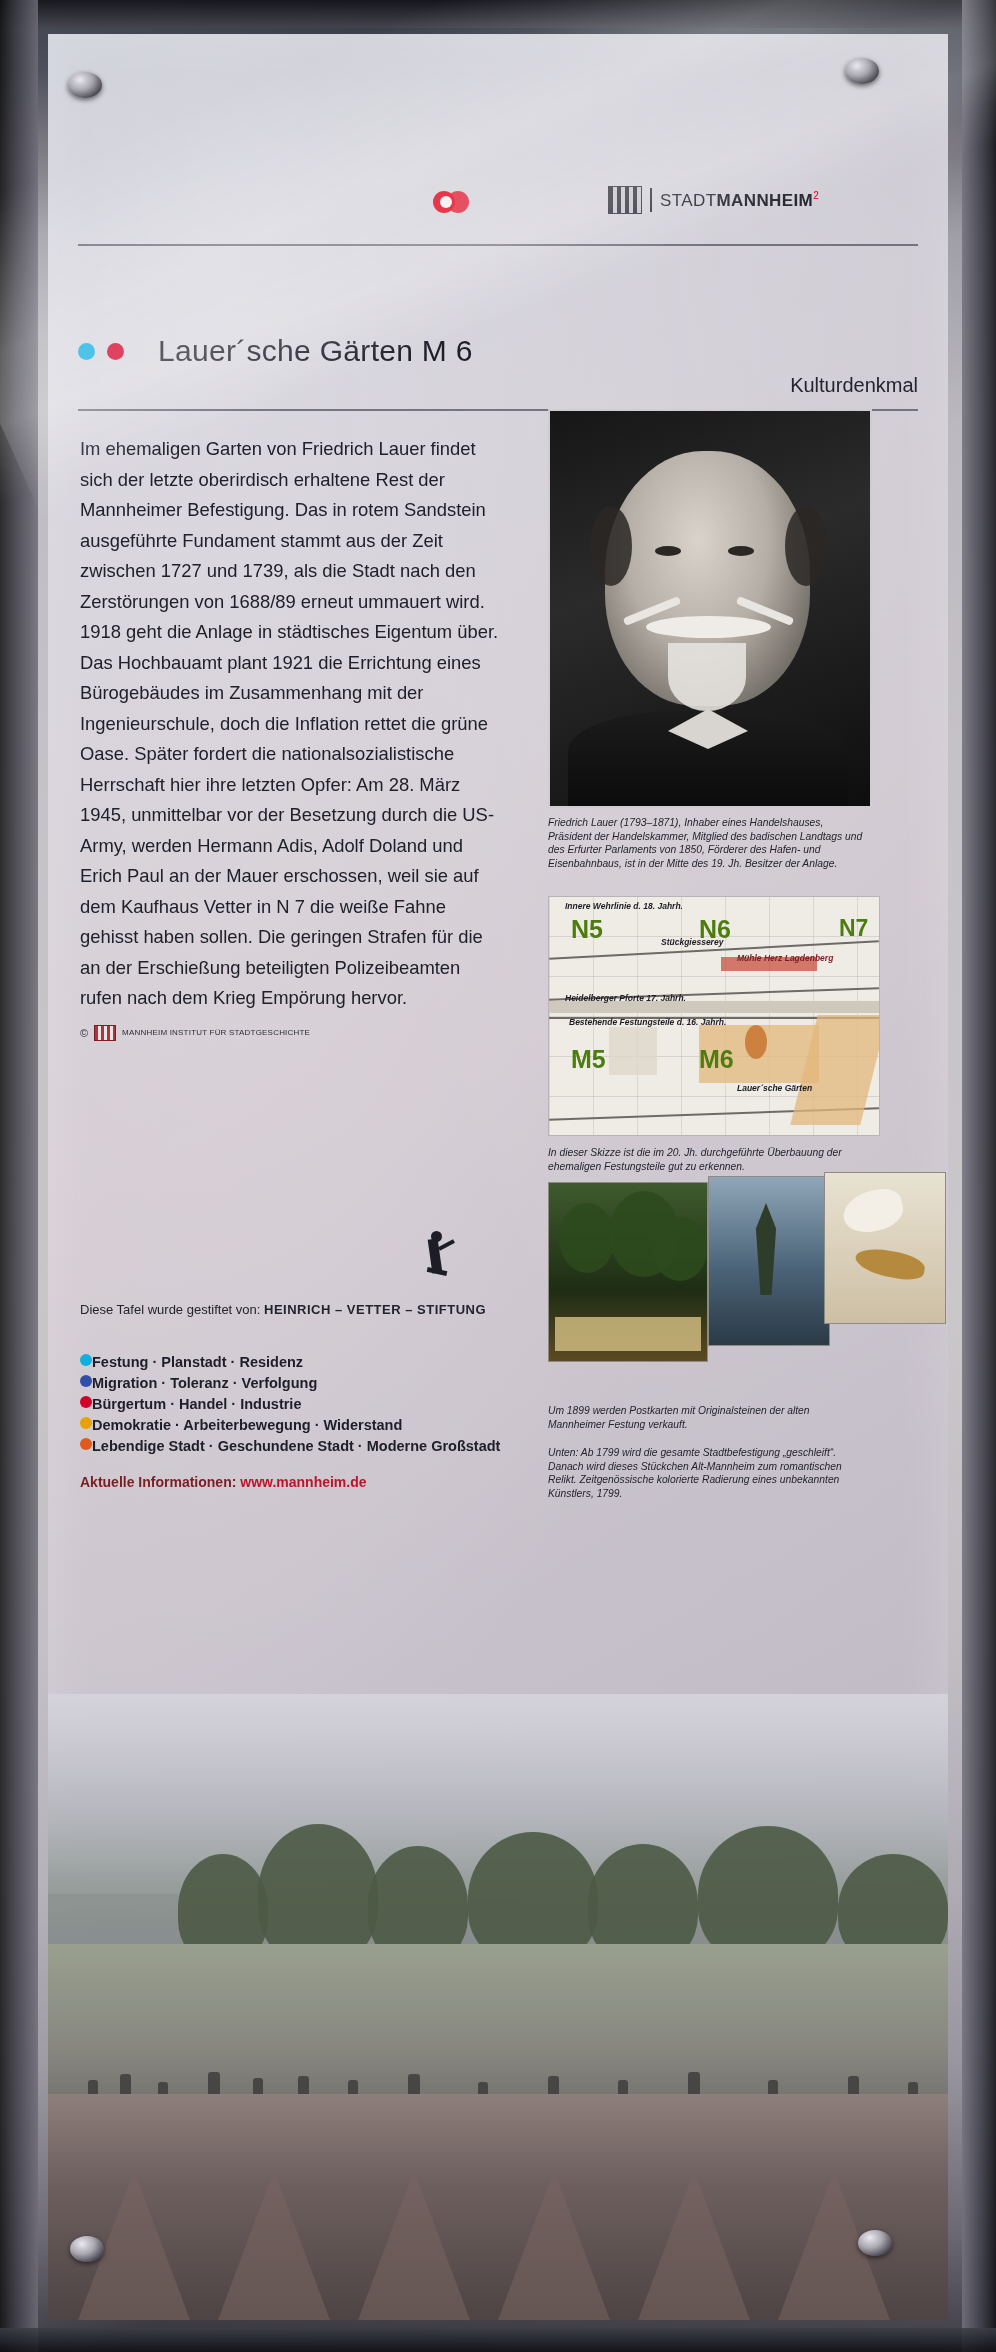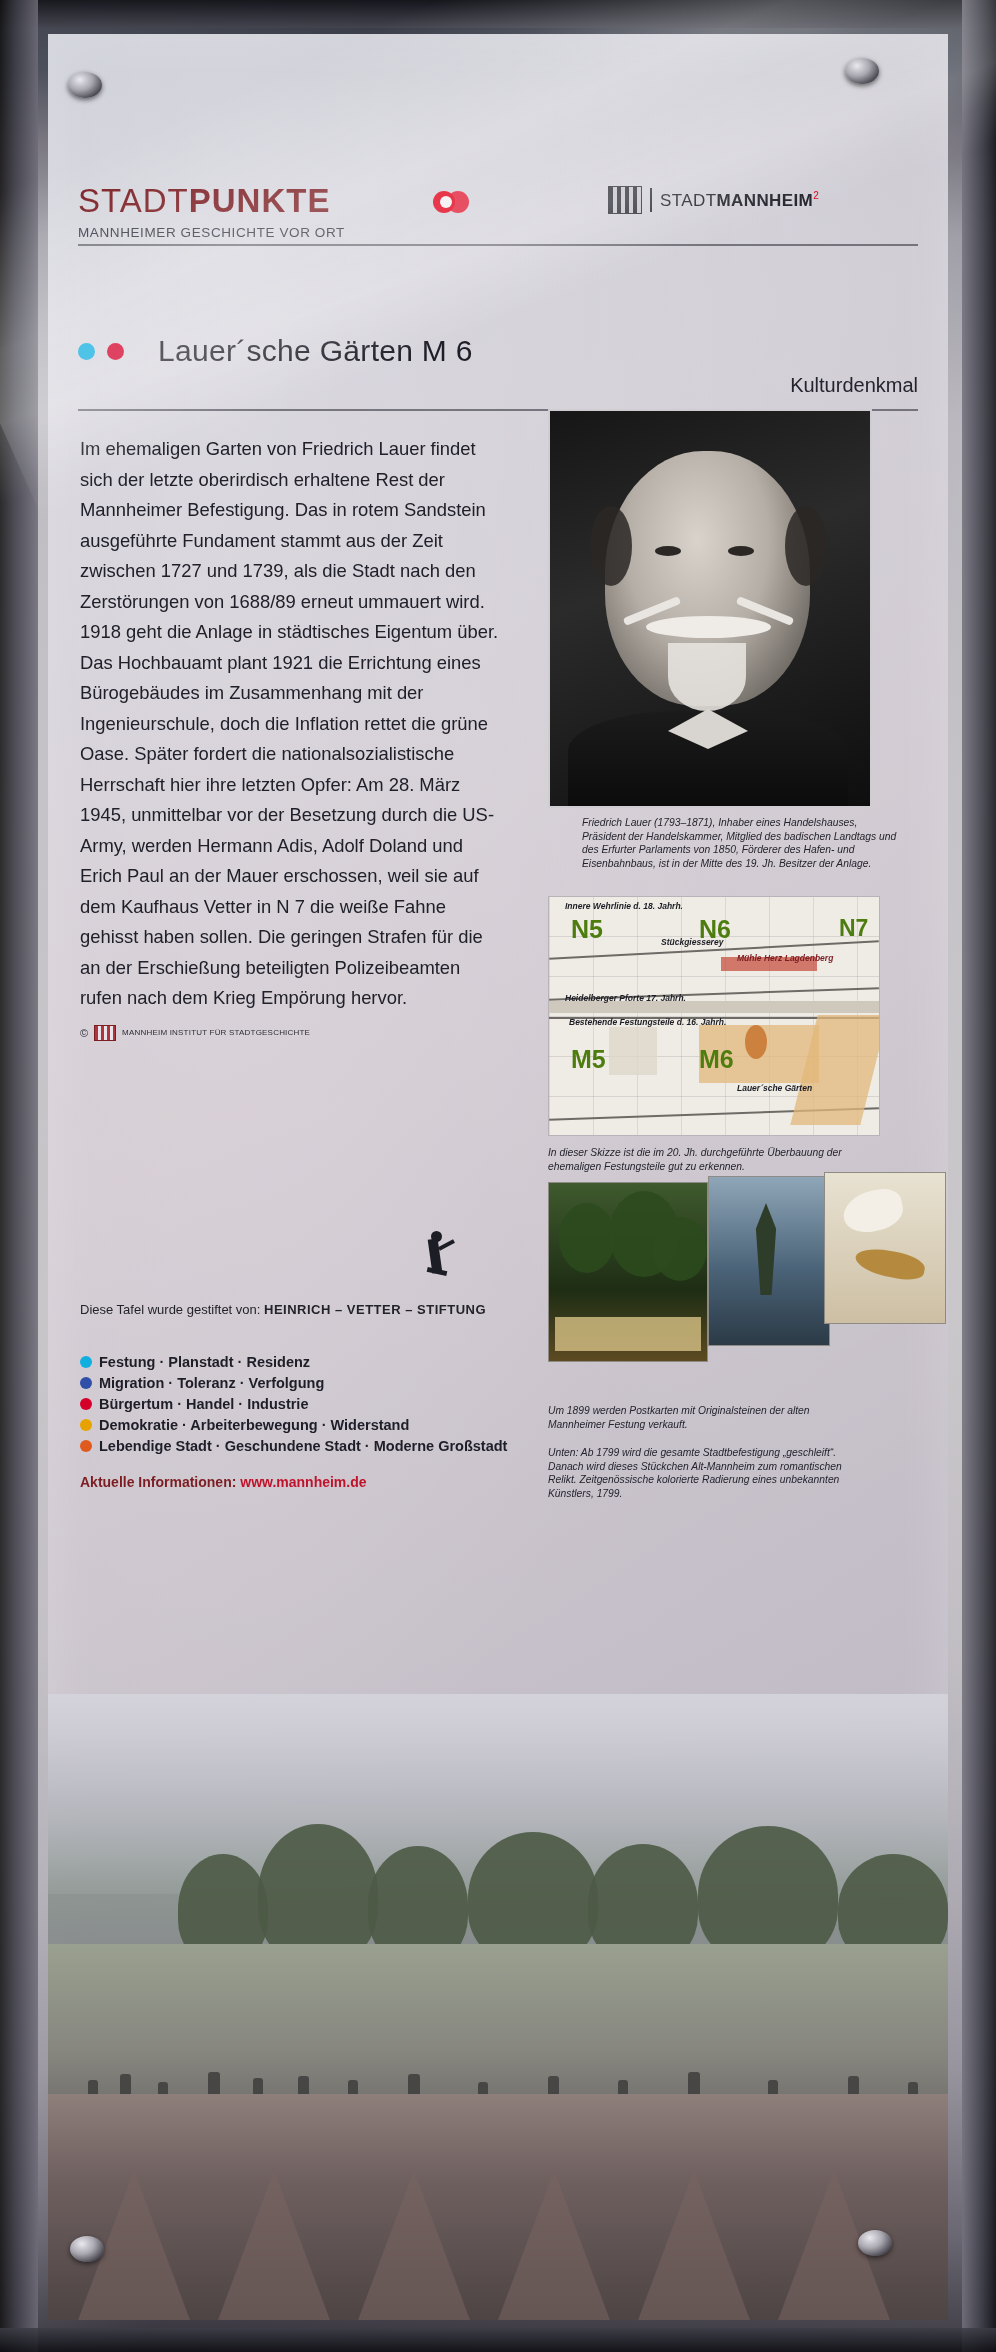--- a/index.html
+++ b/index.html
@@ -84,21 +84,21 @@
   .donor-icon .body{position:absolute;left:12px;top:10px;width:10px;height:34px;background:#1d1d26;transform:rotate(-8deg);}
   .donor-icon .head{position:absolute;left:13px;top:2px;width:11px;height:11px;border-radius:50%;background:#1d1d26;}
   .donor-icon .arm{position:absolute;left:20px;top:14px;width:17px;height:4px;background:#1d1d26;transform:rotate(-28deg);}
   .donor-icon .leg{position:absolute;left:9px;top:40px;width:20px;height:5px;background:#1d1d26;transform:rotate(12deg);}
   .donor{position:absolute;left:32px;top:1268px;font-size:13px;color:#23232c;}
   .donor b{font-weight:700;}
   .donor .sc{letter-spacing:.5px;}
 
   
   .legend{position:absolute;left:32px;top:1320px;width:520px;}
-  .legend .row{display:flex;align-items:center;gap:7px;margin-bottom:5px;}
+  .legend .row{display:flex;gap:0;margin-bottom:5px;}
   .legend .dot{width:12px;height:12px;border-radius:50%;flex:0 0 auto;}
   .legend .lbl{font-size:14.5px;color:#1e1e28;font-weight:700;}
   .infoline{position:absolute;left:32px;top:1440px;font-size:14px;color:#7b1d22;font-weight:700;}
   .infoline .url{color:#c0122a;}
 
   
   .photo{position:absolute;left:500px;top:375px;width:320px;height:395px;
     background:linear-gradient(160deg,#161616,#2b2b2b 40%,#0e0e0e);
     border:2px solid #cfccd2;overflow:hidden;}
   .photo .face{position:absolute;left:55px;top:40px;width:205px;height:255px;border-radius:48% 48% 44% 44%;
@@ -108,21 +108,21 @@
   .photo .eyeL{position:absolute;left:105px;top:135px;width:26px;height:10px;border-radius:50%;background:#2b2724;}
   .photo .eyeR{position:absolute;left:178px;top:135px;width:26px;height:10px;border-radius:50%;background:#2b2724;}
   .photo .mous{position:absolute;left:96px;top:205px;width:125px;height:22px;border-radius:50%;background:#efece8;}
   .photo .mousL{position:absolute;left:72px;top:196px;width:60px;height:8px;background:#e9e6e2;transform:rotate(-22deg);border-radius:6px;}
   .photo .mousR{position:absolute;left:185px;top:196px;width:60px;height:8px;background:#e9e6e2;transform:rotate(22deg);border-radius:6px;}
   .photo .beard{position:absolute;left:118px;top:232px;width:78px;height:68px;border-radius:0 0 50% 50%;background:#e6e2de;opacity:.9;}
   .photo .body{position:absolute;left:18px;top:300px;width:280px;height:100px;background:linear-gradient(180deg,#1b1b1b,#0b0b0b);border-radius:40% 40% 0 0;}
   .photo .collar{position:absolute;left:118px;top:298px;width:80px;height:40px;background:#d8d4cf;clip-path:polygon(50% 0,100% 55%,50% 100%,0 55%);}
 
   .cap{position:absolute;font-size:10.3px;line-height:13.5px;color:#24242e;font-style:italic;width:320px;}
-  .cap1{left:500px;top:782px;margin-left:34px;}
+  .cap1{left:500px;top:782px;}
   .cap2{left:500px;top:1112px;}
   .cap3{left:500px;top:1370px;}
   .cap4{left:500px;top:1412px;}
 
   .map{position:absolute;left:500px;top:862px;width:330px;height:238px;background:#efece6;border:1px solid #b7b3b8;overflow:hidden;}
   .map .grid{position:absolute;inset:0;background:
      linear-gradient(0deg,rgba(120,120,130,.22) 1px,transparent 1px) 0 0/100% 40px,
      linear-gradient(90deg,rgba(120,120,130,.18) 1px,transparent 1px) 0 0/44px 100%;}
   .map .band{position:absolute;left:0;top:104px;width:330px;height:12px;background:#cfc9bd;}
   .map .block{position:absolute;background:#e2b77a;opacity:.75;}
@@ -182,24 +182,20 @@
   <div class="edge-top"></div>
   <div class="edge-left"></div>
   <div class="edge-right"></div>
   <div class="edge-bottom"></div>
 
   <div class="plate">
     <div class="tint"></div>
 
     <div class="content">
 
-      <div class="brand">
-        <div class="line1"><span>STADT</span><b>PUNKTE</b></div>
-        <div class="line2">MANNHEIMER GESCHICHTE VOR ORT</div>
-      </div>
 
       <div class="logo-dots">
         <div class="c1"></div>
           <div class="c2"></div>
           <div class="c3"></div>
       </div>
 
       <div class="city-logo">
         <div class="crest"></div>
         <div class="bar"></div>

